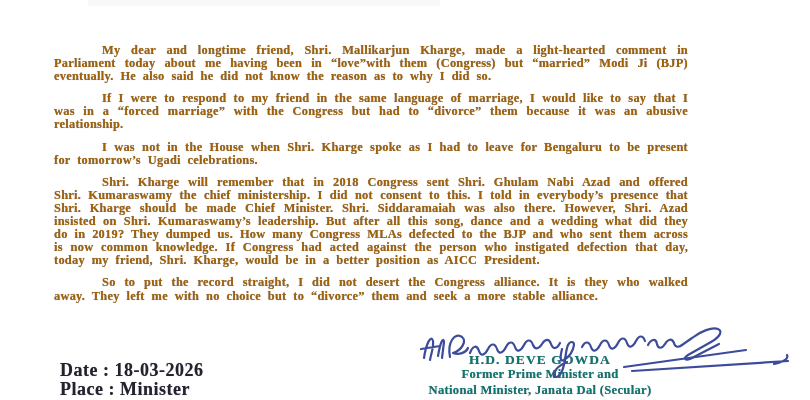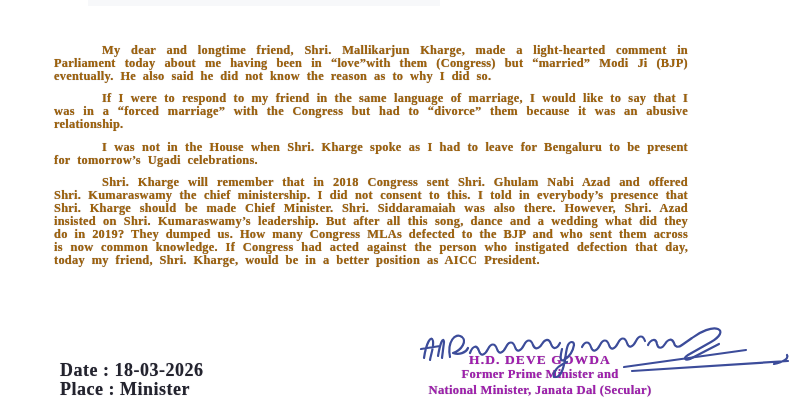--- a/index.html
+++ b/index.html
@@ -54,21 +54,21 @@
     left: 30px;
     top: 0;
     z-index: 2;
   }
   .sig-text {
     position: absolute;
     left: 0;
     top: 36px;
     width: 320px;
     text-align: center;
-    color: #a21caf;
+    color: #0f766e;
     z-index: 1;
     text-shadow: 0 0 0.7px rgba(35, 35, 60, 0.55);
   }
   .sig-name {
     font-size: 13.5px;
     font-weight: bold;
     letter-spacing: 1.1px;
     line-height: 15px;
   }
   .sig-title {
@@ -94,20 +94,21 @@
 
 <div class="page" style="color: rgb(35, 35, 45);">
 
   <div class="scan-strip"></div>
 
   <div class="letter-body">
     <p>My dear and longtime friend, Shri. Mallikarjun Kharge, made a light-hearted comment in Parliament today about me having been in “love”with them (Congress) but “married” Modi Ji (BJP) eventually. He also said he did not know the reason as to why I did so.</p>
     <p>If I were to respond to my friend in the same language of marriage, I would like to say that I was in a “forced marriage” with the Congress but had to “divorce” them because it was an abusive relationship.</p>
     <p>I was not in the House when Shri. Kharge spoke as I had to leave for Bengaluru to be present for tomorrow’s Ugadi celebrations.</p>
     <p>Shri. Kharge will remember that in 2018 Congress sent Shri. Ghulam Nabi Azad and offered Shri. Kumaraswamy the chief ministership. I did not consent to this. I told in everybody’s presence that Shri. Kharge should be made Chief Minister. Shri. Siddaramaiah was also there. However, Shri. Azad insisted on Shri. Kumaraswamy’s leadership.  But after all this song, dance and a wedding what did they do in 2019? They dumped us. How many Congress MLAs defected to the BJP and who sent them across is now common knowledge. If Congress had acted against the person who instigated defection that day, today my friend, Shri. Kharge, would be in a better position as AICC President.</p>
+    <p>So to put the record straight, I did not desert the Congress alliance. It is they who walked away. They left me with no choice but to “divorce” them and seek a more stable alliance.</p>
   </div>
 
   <div class="sig-area">
     <svg class="sig-svg" width="400" height="62" viewBox="0 0 400 62">
       <g fill="none" stroke-width="2.2" stroke-linecap="round" stroke-linejoin="round" style="stroke: rgb(60, 76, 154);">
         <path d="M14,42 C16,28 21,18 23,25 C24,31 21,38 20,44 M11,33 L30,30 M28,40 C30,28 33,20 34,26 L32,42"></path>
         <path d="M40,41 C37,26 45,16 52,21 C57,25 52,34 43,37 C49,39 56,37 58,32"></path>
         <path d="M60,37 c3,-8 7,-8 9,-2 c2,6 6,4 9,-2 c3,-6 7,-6 9,0 c2,6 6,4 9,-2 c3,-6 7,-6 9,0 c2,6 6,4 9,-2 c3,-6 7,-6 9,0 c2,5 6,4 9,-1 c3,-5 7,-6 9,0 c2,6 6,5 9,-1"></path>
         <path d="M152,33 c-2,8 -2,13 2,11 c5,-3 9,-9 10,-15 c0,-4 -4,-4 -6,0 c-3,7 -2,17 -6,26 c-3,7 -10,9 -8,2 c2,-5 8,-9 13,-11"></path>
         <path d="M172,31 c3,-6 7,-6 9,0 c2,6 6,4 9,-2 c3,-6 7,-6 9,0 c2,6 6,4 9,-2 c3,-6 7,-6 9,0 c2,6 6,4 9,-2 c3,-6 7,-6 9,0"></path>

